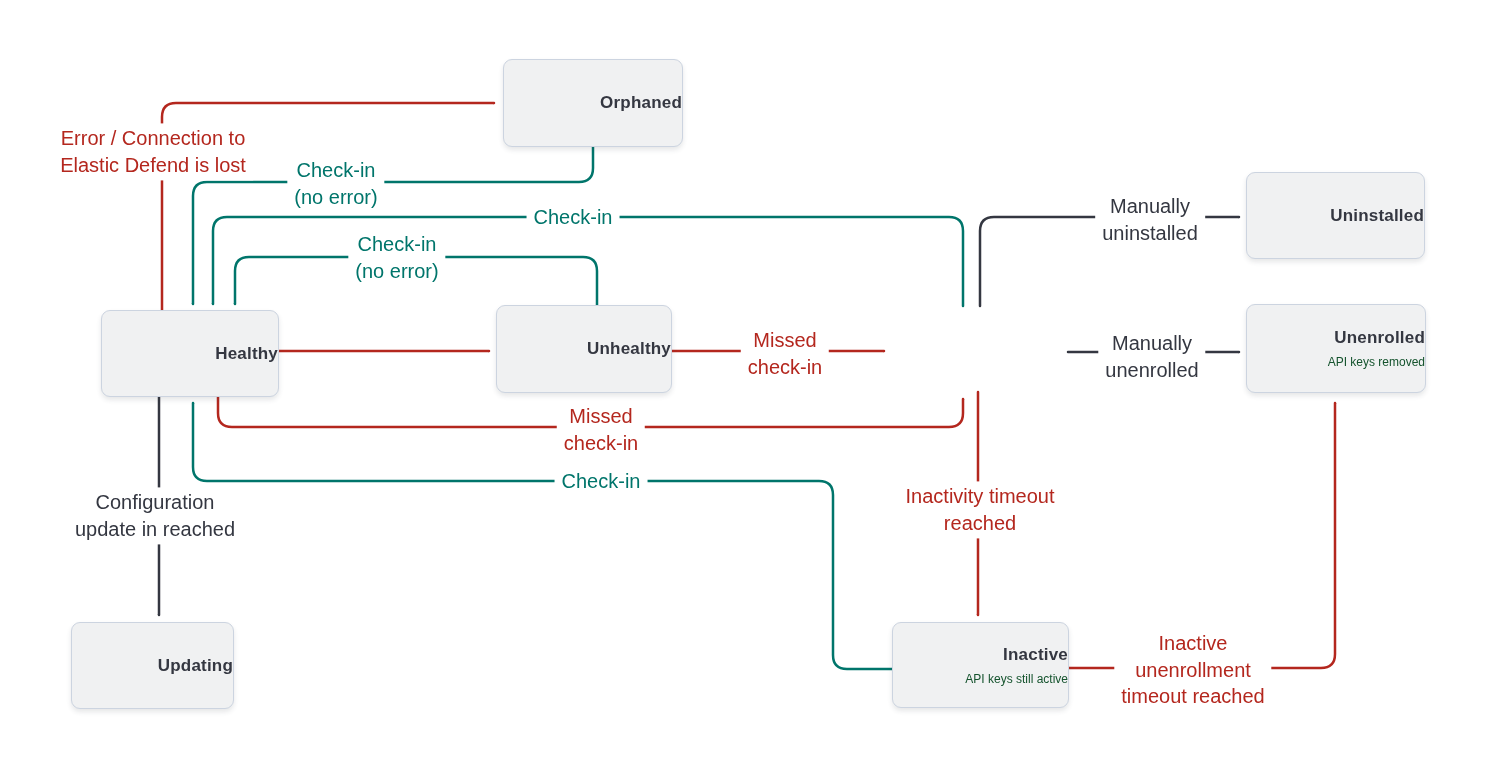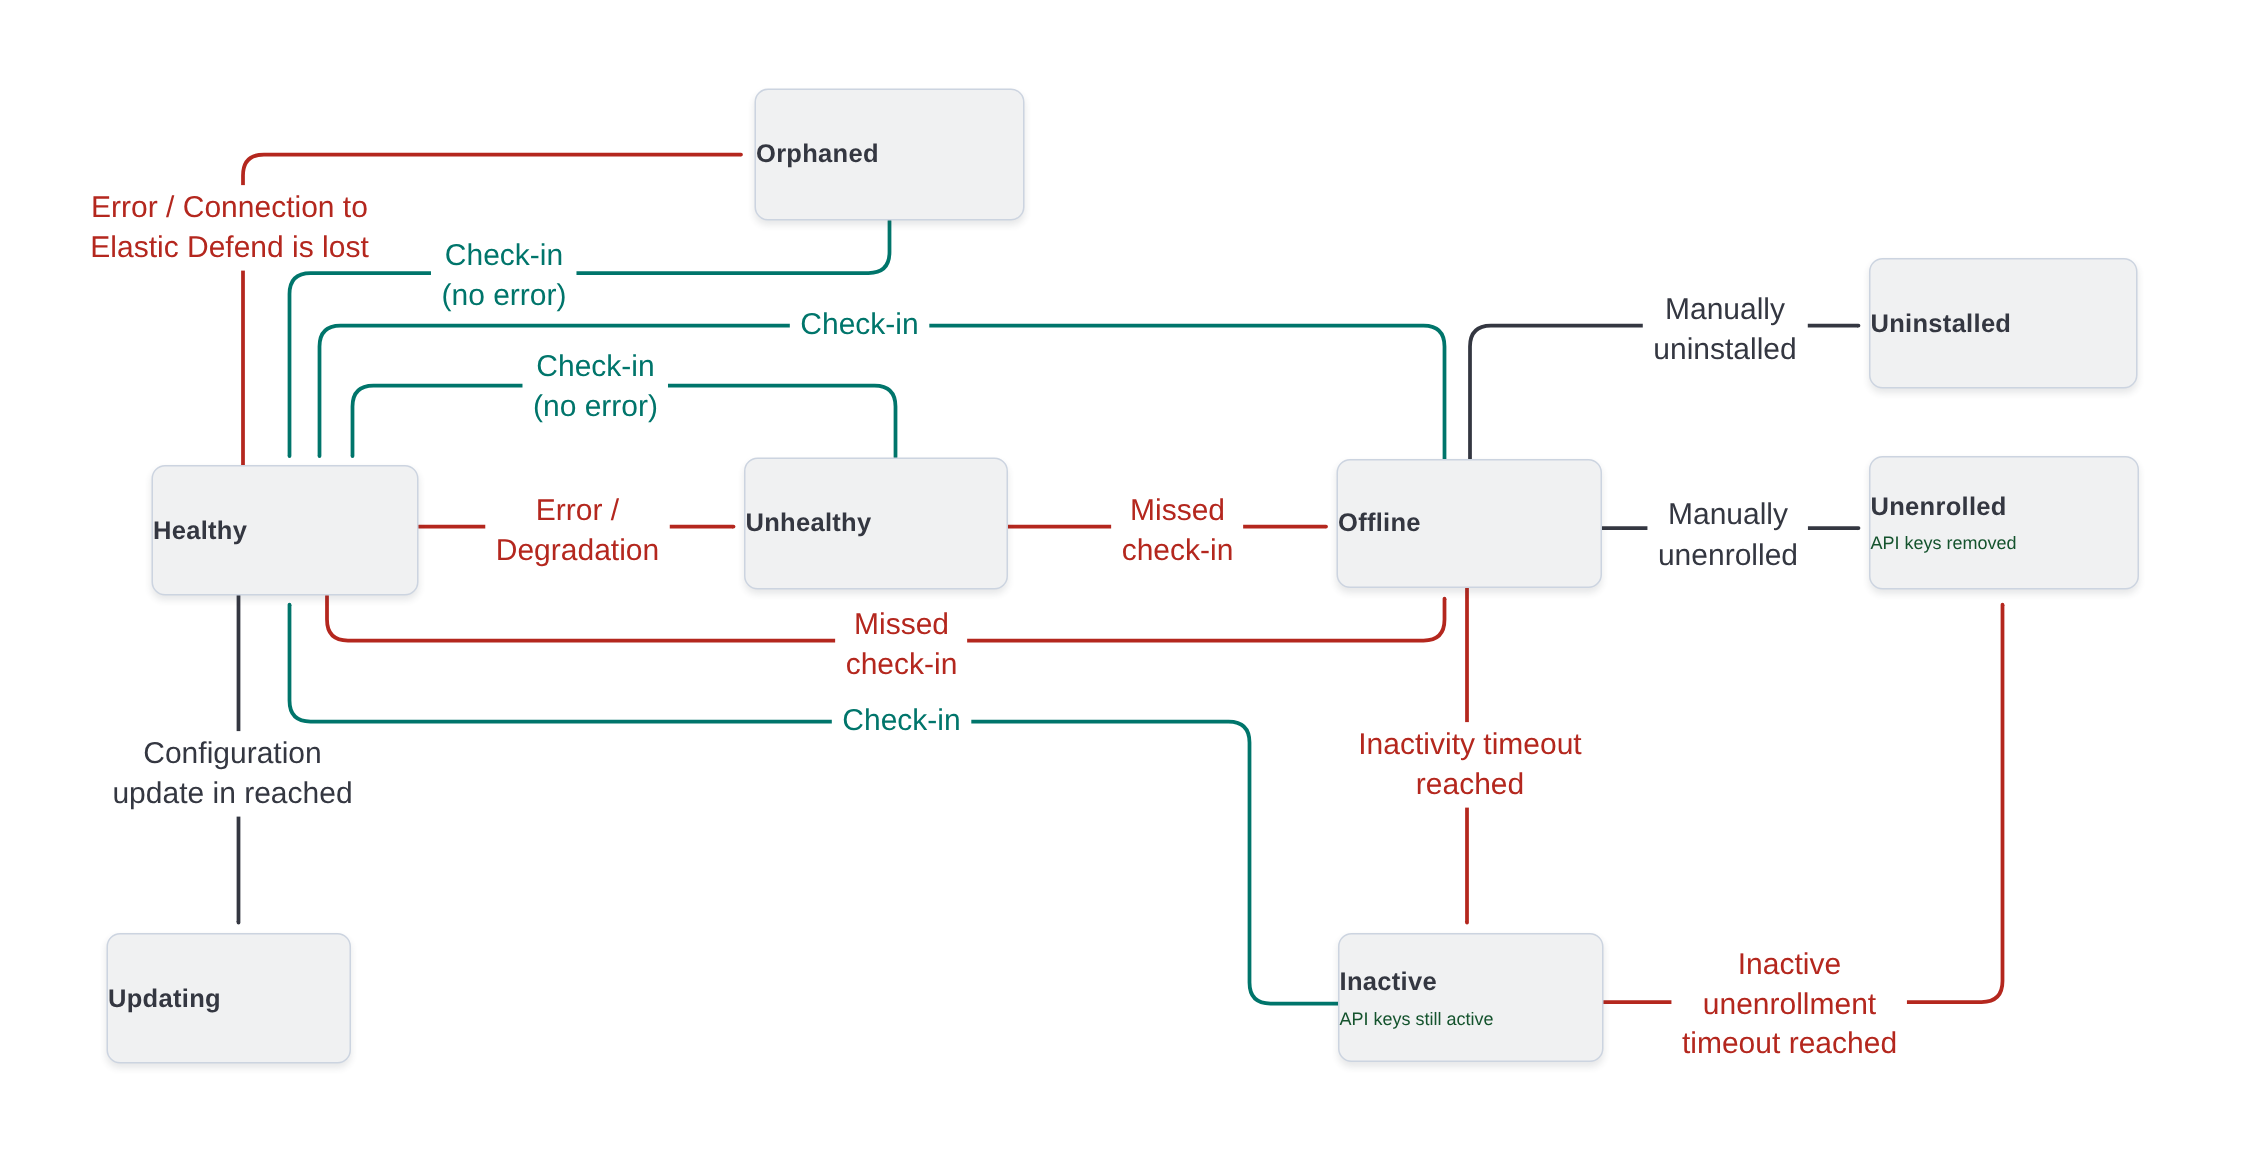--- a/index.html
+++ b/index.html
@@ -19,21 +19,21 @@
 
   .node {
     position: absolute;
     z-index: 3;
     background: #f0f1f2;
     border: 1.5px solid #ccd4e0;
     border-radius: 9px;
     box-shadow: 0 3px 5px rgba(52,55,65,0.12);
     display: flex;
     flex-direction: column;
-    align-items: flex-start;
+    align-items: flex-end;
     justify-content: center;
     gap: 7px;
   }
   .node-title {
     font-weight: bold;
     font-size: 17px;
     color: #343741;
     letter-spacing: 0.2px;
   }
   .node-sub {
@@ -89,22 +89,20 @@
     <path class="edge-error" marker-end="url(#arrow-error)" d="M 1069 668 L 1321 668 Q 1335 668 1335 654 L 1335 403"></path>
   </svg>
 
   <div class="edge-label lbl-error" style="left:153px; top:152px;">Error / Connection to
 Elastic Defend is lost</div>
   <div class="edge-label lbl-success" style="left:336px; top:184px;">Check-in
 (no error)</div>
   <div class="edge-label lbl-success" style="left:573px; top:217px;">Check-in</div>
   <div class="edge-label lbl-success" style="left:397px; top:258px;">Check-in
 (no error)</div>
-  <div class="edge-label lbl-error" style="left:385px; top:354px;">Error /
-Degradation</div>
   <div class="edge-label lbl-error" style="left:785px; top:354px;">Missed
 check-in</div>
   <div class="edge-label lbl-error" style="left:601px; top:430px;">Missed
 check-in</div>
   <div class="edge-label lbl-success" style="left:601px; top:481px;">Check-in</div>
   <div class="edge-label lbl-neutral" style="left:155px; top:516px;">Configuration
 update in reached</div>
   <div class="edge-label lbl-neutral" style="left:1150px; top:220px;">Manually
 uninstalled</div>
   <div class="edge-label lbl-neutral" style="left:1152px; top:357px;">Manually
@@ -120,23 +118,20 @@
   </div>
 
   <div class="node" style="left:101px; top:310px; width:178px; height:87px;">
     <span class="node-title">Healthy</span>
   </div>
 
   <div class="node" style="left:496px; top:305px; width:176px; height:88px;">
     <span class="node-title">Unhealthy</span>
   </div>
 
-  <div class="node" style="left:891px; top:306px; width:177px; height:86px;">
-    <span class="node-title">Offline</span>
-  </div>
 
   <div class="node" style="left:1246px; top:172px; width:179px; height:87px;">
     <span class="node-title">Uninstalled</span>
   </div>
 
   <div class="node" style="left:1246px; top:304px; width:180px; height:89px;">
     <span class="node-title">Unenrolled</span>
     <span class="node-sub">API keys removed</span>
   </div>
 

